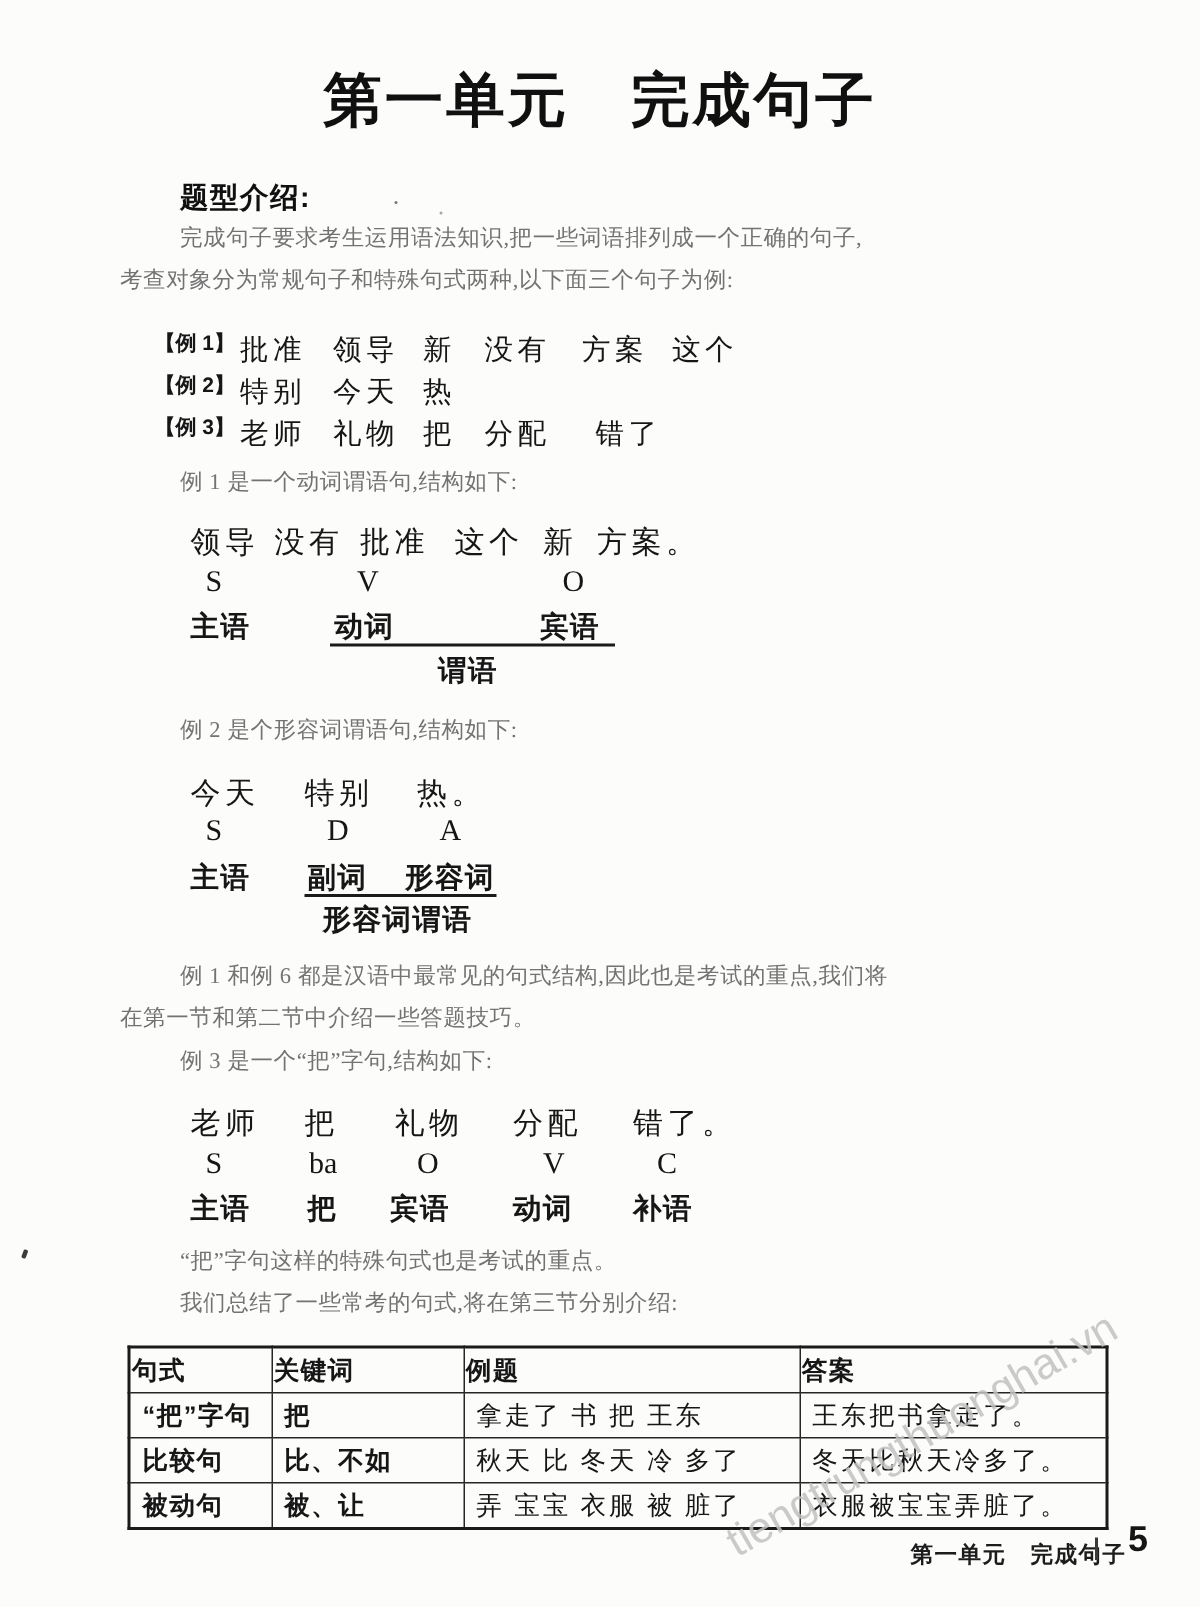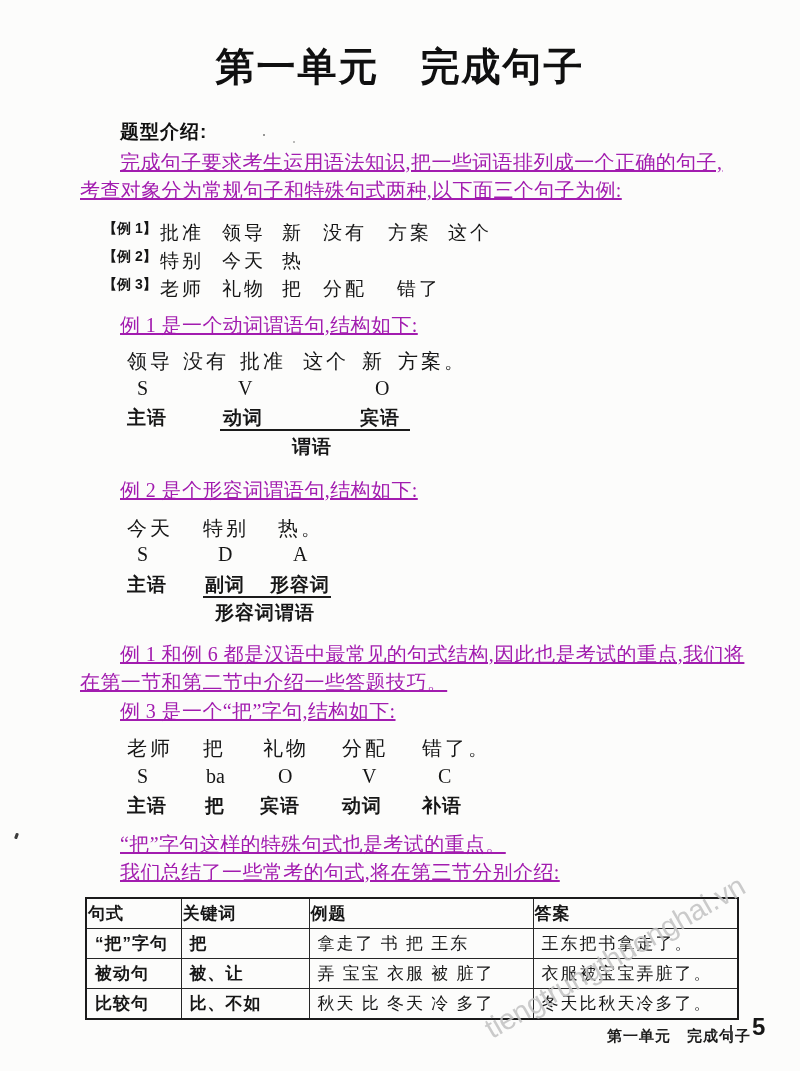--- a/index.html
+++ b/index.html
@@ -8,21 +8,21 @@
     overflow:hidden;color:#161616;
     font-family:"Liberation Serif","DejaVu Serif",serif;
   }
   .abs{position:absolute;white-space:pre;}
   .serif{font-family:"Liberation Serif","DejaVu Serif",serif;}
   .sansb{font-family:"Liberation Sans","DejaVu Sans",sans-serif;font-weight:700;}
   .title{
     top:40px;left:0;width:800px;text-align:center;
     font-size:39px;font-weight:700;letter-spacing:2px;color:#101010;
   }
-  .body-line{font-size:20px;letter-spacing:0.4px;color:#a21caf;text-decoration:underline;}
+  .body-line{font-size:15px;letter-spacing:0.4px;color:#737373;}
   .heading{font-size:19px;letter-spacing:1px;color:#101010;}
   
   .ex-row{position:absolute;left:103px;height:26px;width:480px;}
   .ex-row .lbl{position:absolute;top:0;left:0;font-size:14px;}
   .ex-row .w{position:absolute;top:0;font-size:19px;letter-spacing:3px;white-space:pre;}
   
   .diag{position:absolute;}
   .diag .w{position:absolute;font-size:20px;letter-spacing:3px;white-space:pre;}
   .diag .lt{position:absolute;font-size:20px;white-space:pre;}
   .diag .rl{position:absolute;font-size:19px;letter-spacing:1px;white-space:pre;
@@ -166,31 +166,31 @@
         <th>例题</th>
         <th>答案</th>
       </tr>
       <tr>
         <td class="c-sans">“把”字句</td>
         <td class="c-sans">把</td>
         <td class="c-kai">拿走了 书 把 王东</td>
         <td class="c-kai">王东把书拿走了。</td>
       </tr>
       <tr>
+        <td class="c-sans">比较句</td>
+        <td class="c-sans">比、不如</td>
+        <td class="c-kai">秋天 比 冬天 冷 多了</td>
+        <td class="c-kai">冬天比秋天冷多了。</td>
+      </tr>
+      <tr>
         <td class="c-sans">被动句</td>
         <td class="c-sans">被、让</td>
         <td class="c-kai">弄 宝宝 衣服 被 脏了</td>
         <td class="c-kai">衣服被宝宝弄脏了。</td>
       </tr>
-      <tr>
-        <td class="c-sans">比较句</td>
-        <td class="c-sans">比、不如</td>
-        <td class="c-kai">秋天 比 冬天 冷 多了</td>
-        <td class="c-kai">冬天比秋天冷多了。</td>
-      </tr>
     </tbody>
       </table>
   </div>
 
   <div class="abs footer-label" style="left:607px;top:1027px;">第一单元　完成句子</div>
   <div class="footer-divider"></div>
   <div class="abs page-num" style="left:752px;top:1013px;">5</div>
 
   <div class="watermark">tiengtrungthuonghai.vn</div>
 

